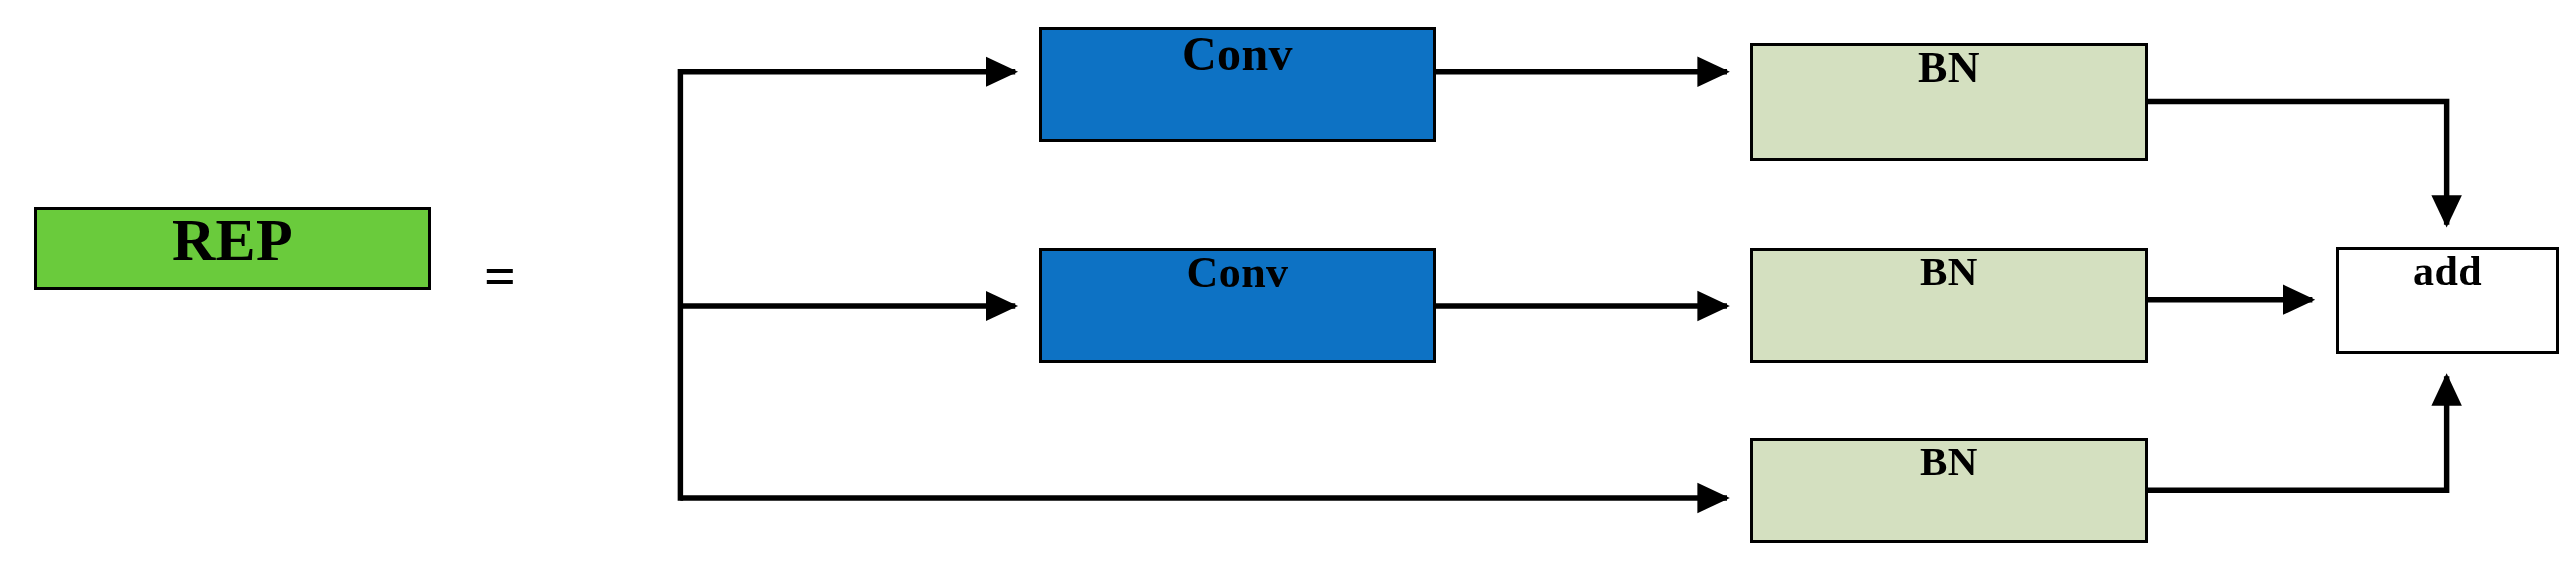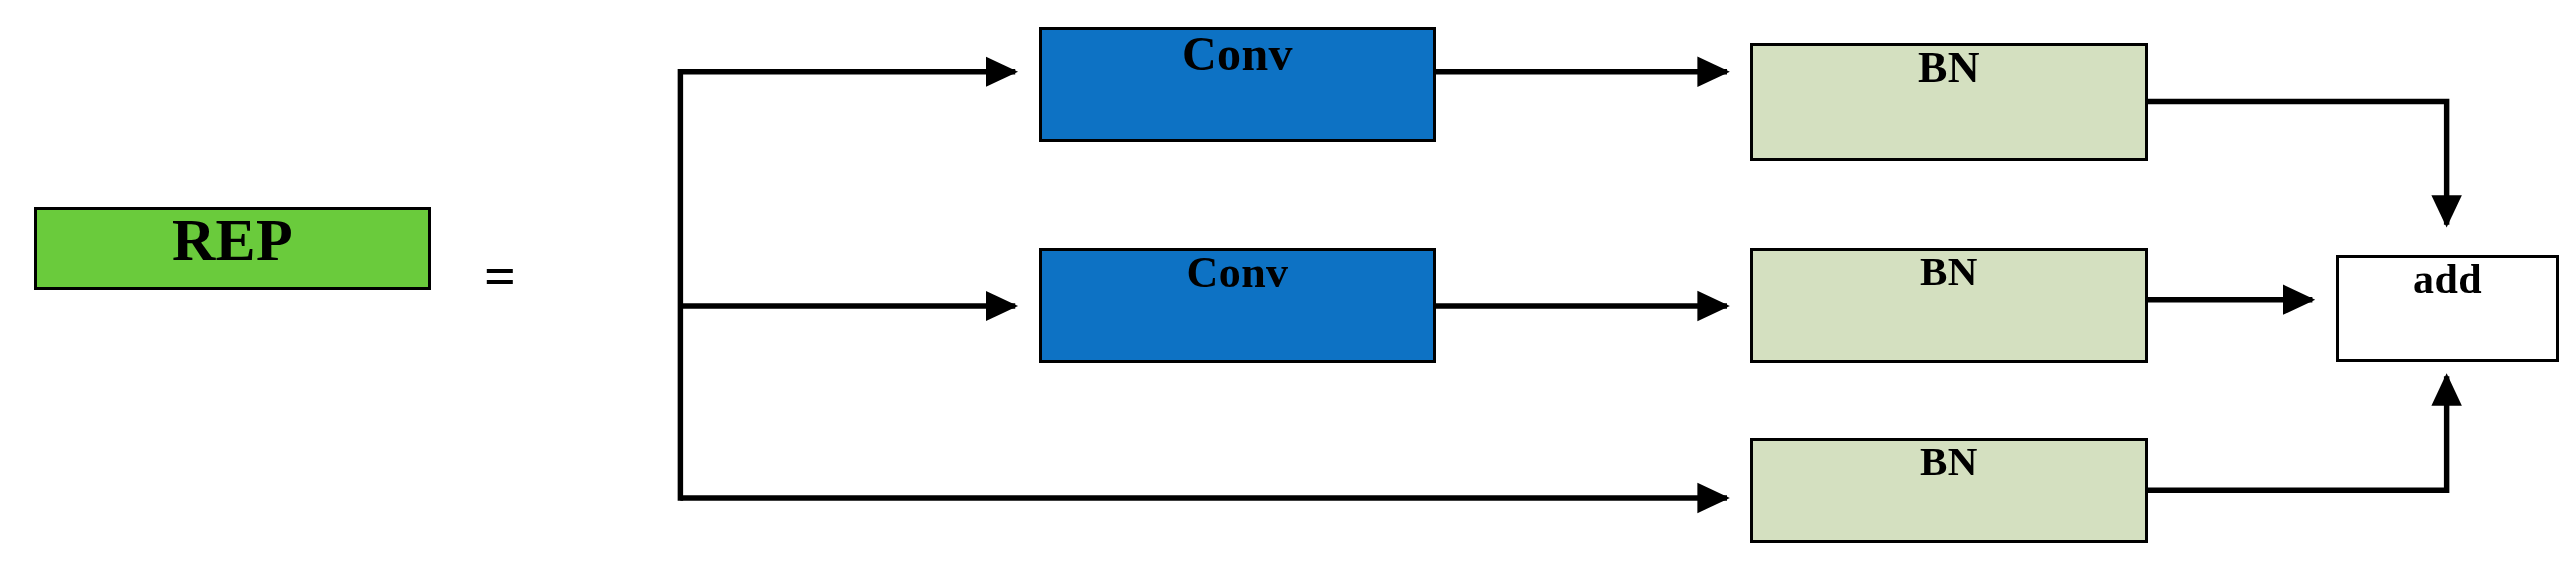--- a/index.html
+++ b/index.html
@@ -107,18 +107,18 @@
   </div>
 
   <div class="node-box" style="left:1750px; top:248px; width:398px; height:115px; background:#D4E0C0; font-size:41px;">
     <span>BN</span>
   </div>
 
   <div class="node-box" style="left:1750px; top:438px; width:398px; height:105px; background:#D4E0C0; font-size:41px;">
     <span>BN</span>
   </div>
 
-  <div class="node-box" style="left:2336px; top:247px; width:223px; height:107px; background:#FFFFFF; font-size:42px;margin-top:8px;">
+  <div class="node-box" style="left:2336px; top:247px; width:223px; height:107px; background:#FFFFFF; font-size:42px;">
     <span>add</span>
   </div>
 
 </div>
 
 
 </body></html>

